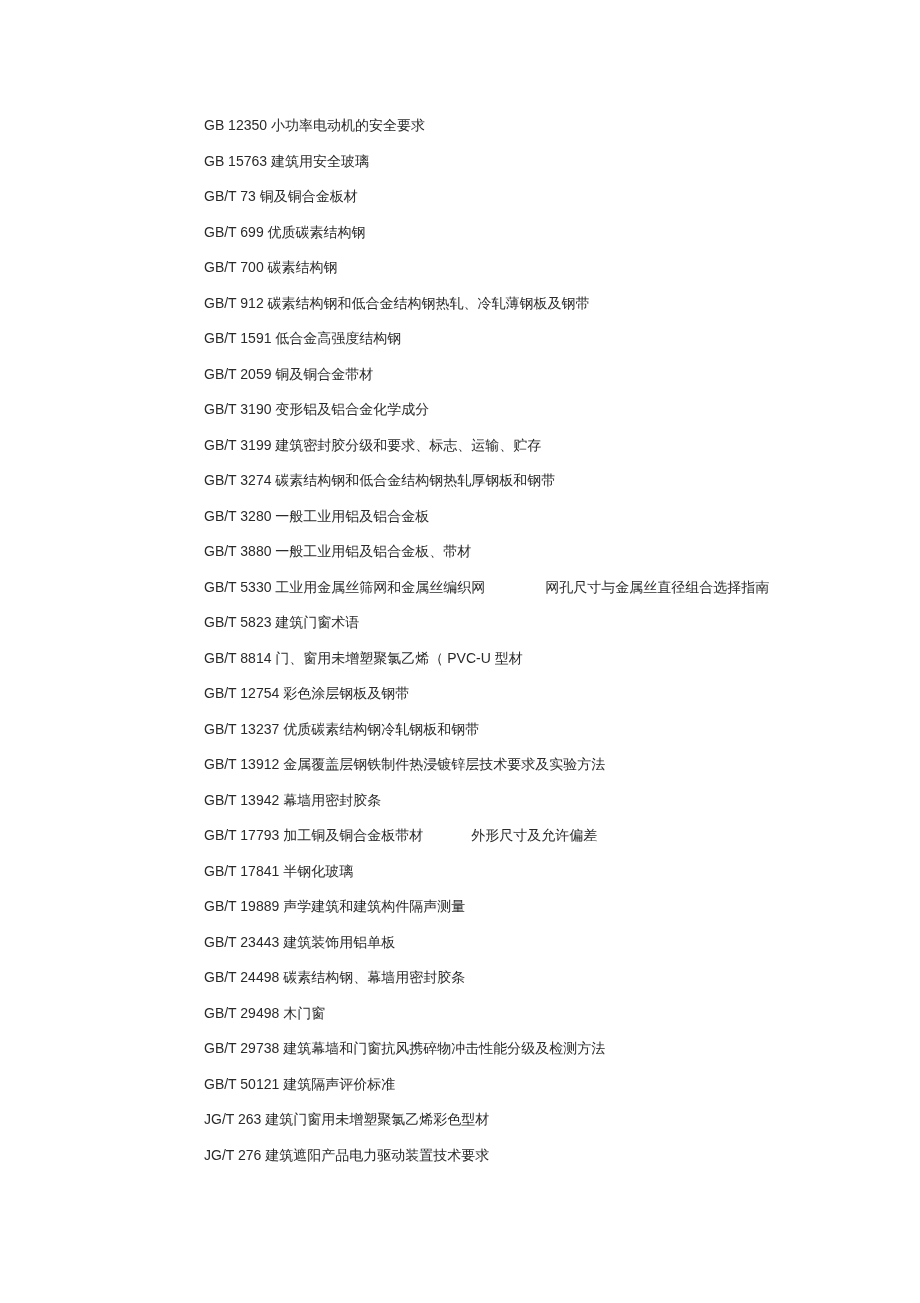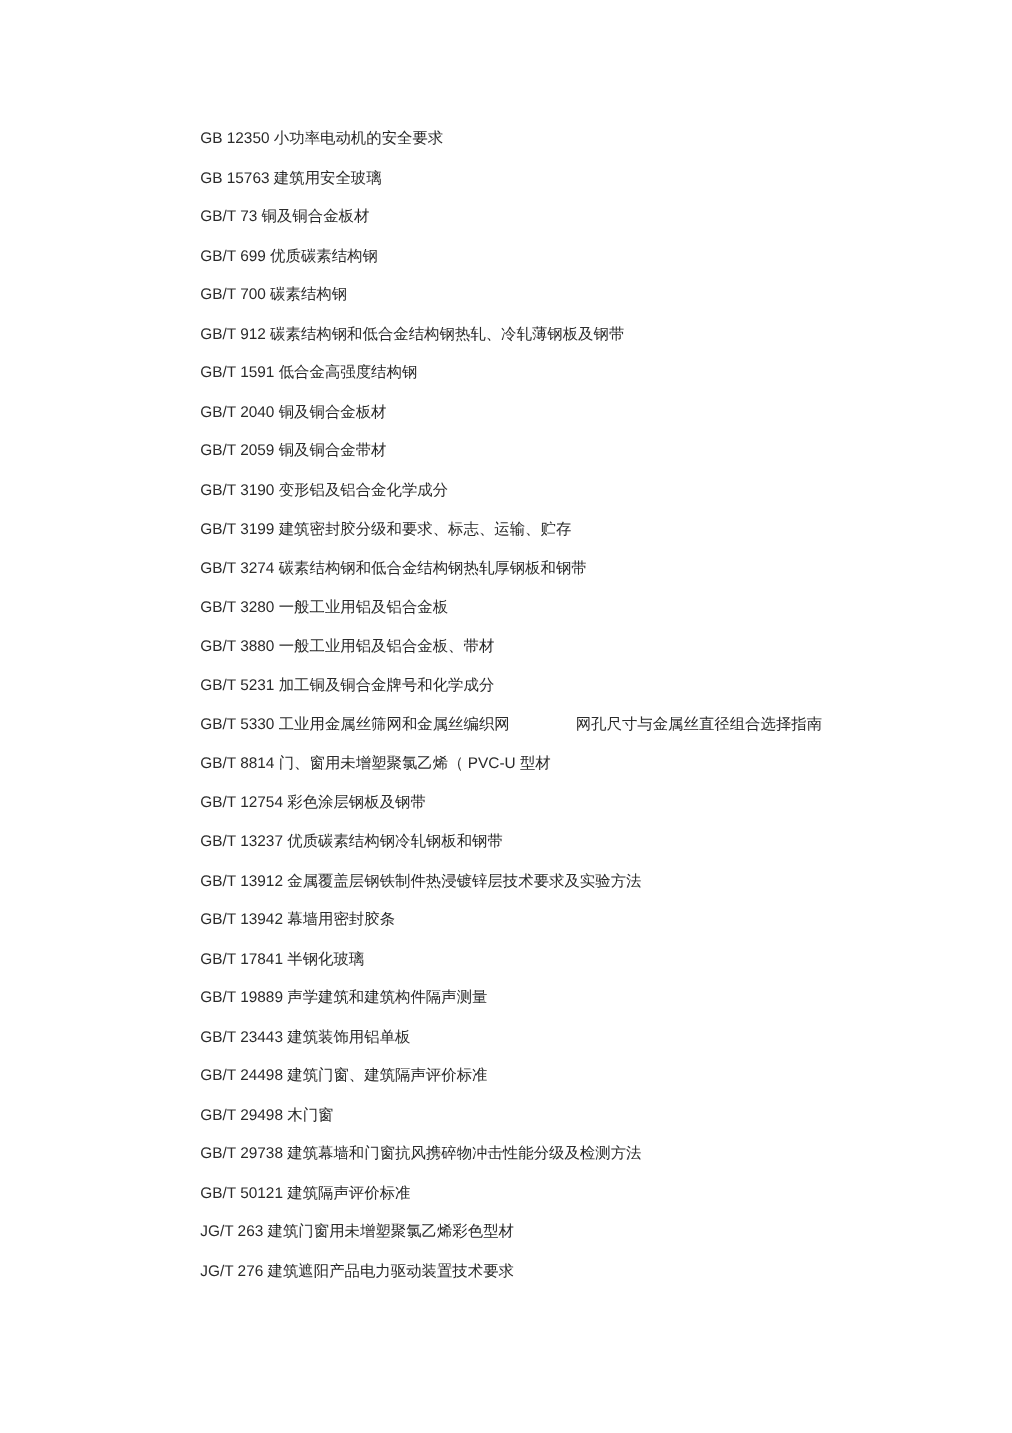--- a/index.html
+++ b/index.html
@@ -12,20 +12,21 @@
     .page {
       padding: 115px 0 60px 182px;
       width: 700px;
     }
     .standard-line {
       font-size: 14px;
       line-height: 1.5;
       color: #2a2a2a;
       margin-bottom: 14.5px;
       white-space: nowrap;
+      margin-left: 22px;
     }
     .std-code {
       display: inline;
     }
     .std-title {
       display: inline;
     }
     .gap {
       display: inline-block;
     }
@@ -35,37 +36,37 @@
 
 <div class="page">
   <div id="standards-list">
       <div class="standard-line"><span class="std-code">GB 12350</span> <span class="std-title">小功率电动机的安全要求</span></div>
       <div class="standard-line"><span class="std-code">GB 15763</span> <span class="std-title">建筑用安全玻璃</span></div>
       <div class="standard-line"><span class="std-code">GB/T 73</span> <span class="std-title">铜及铜合金板材</span></div>
       <div class="standard-line"><span class="std-code">GB/T 699</span> <span class="std-title">优质碳素结构钢</span></div>
       <div class="standard-line"><span class="std-code">GB/T 700</span> <span class="std-title">碳素结构钢</span></div>
       <div class="standard-line"><span class="std-code">GB/T 912</span> <span class="std-title">碳素结构钢和低合金结构钢热轧、冷轧薄钢板及钢带</span></div>
       <div class="standard-line"><span class="std-code">GB/T 1591</span> <span class="std-title">低合金高强度结构钢</span></div>
-      <div class="standard-line"><span class="std-code">GB/T 2040</span> <span class="std-title">铜及铜合金板材</span></div>
       <div class="standard-line"><span class="std-code">GB/T 2059</span> <span class="std-title">铜及铜合金带材</span></div>
       <div class="standard-line"><span class="std-code">GB/T 3190</span> <span class="std-title">变形铝及铝合金化学成分</span></div>
       <div class="standard-line"><span class="std-code">GB/T 3199</span> <span class="std-title">建筑密封胶分级和要求、标志、运输、贮存</span></div>
       <div class="standard-line"><span class="std-code">GB/T 3274</span> <span class="std-title">碳素结构钢和低合金结构钢热轧厚钢板和钢带</span></div>
       <div class="standard-line"><span class="std-code">GB/T 3280</span> <span class="std-title">一般工业用铝及铝合金板</span></div>
       <div class="standard-line"><span class="std-code">GB/T 3880</span> <span class="std-title">一般工业用铝及铝合金板、带材</span></div>
-      <div class="standard-line"><span class="std-code">GB/T 5231</span> <span class="std-title">加工铜及铜合金牌号和化学成分</span></div>
       <div class="standard-line"><span class="std-code">GB/T 5330</span> <span class="std-title">工业用金属丝筛网和金属丝编织网</span><span class="gap" style="width: 60px;"></span><span class="std-title">网孔尺寸与金属丝直径组合选择指南</span></div>
+      <div class="standard-line"><span class="std-code">GB/T 5823</span> <span class="std-title">建筑门窗术语</span></div>
       <div class="standard-line"><span class="std-code">GB/T 8814</span> <span class="std-title">门、窗用未增塑聚氯乙烯（ PVC-U 型材</span></div>
       <div class="standard-line"><span class="std-code">GB/T 12754</span> <span class="std-title">彩色涂层钢板及钢带</span></div>
       <div class="standard-line"><span class="std-code">GB/T 13237</span> <span class="std-title">优质碳素结构钢冷轧钢板和钢带</span></div>
       <div class="standard-line"><span class="std-code">GB/T 13912</span> <span class="std-title">金属覆盖层钢铁制件热浸镀锌层技术要求及实验方法</span></div>
       <div class="standard-line"><span class="std-code">GB/T 13942</span> <span class="std-title">幕墙用密封胶条</span></div>
+      <div class="standard-line"><span class="std-code">GB/T 17793</span> <span class="std-title">加工铜及铜合金板带材</span><span class="gap" style="width: 48px;"></span><span class="std-title">外形尺寸及允许偏差</span></div>
       <div class="standard-line"><span class="std-code">GB/T 17841</span> <span class="std-title">半钢化玻璃</span></div>
       <div class="standard-line"><span class="std-code">GB/T 19889</span> <span class="std-title">声学建筑和建筑构件隔声测量</span></div>
       <div class="standard-line"><span class="std-code">GB/T 23443</span> <span class="std-title">建筑装饰用铝单板</span></div>
-      <div class="standard-line"><span class="std-code">GB/T 24498</span> <span class="std-title">建筑门窗、建筑隔声评价标准</span></div>
+      <div class="standard-line"><span class="std-code">GB/T 24498</span> <span class="std-title">碳素结构钢、幕墙用密封胶条</span></div>
       <div class="standard-line"><span class="std-code">GB/T 29498</span> <span class="std-title">木门窗</span></div>
       <div class="standard-line"><span class="std-code">GB/T 29738</span> <span class="std-title">建筑幕墙和门窗抗风携碎物冲击性能分级及检测方法</span></div>
       <div class="standard-line"><span class="std-code">GB/T 50121</span> <span class="std-title">建筑隔声评价标准</span></div>
       <div class="standard-line"><span class="std-code">JG/T 263</span> <span class="std-title">建筑门窗用未增塑聚氯乙烯彩色型材</span></div>
       <div class="standard-line" style="margin-top: 10px;"><span class="std-code">JG/T 276</span> <span class="std-title">建筑遮阳产品电力驱动装置技术要求</span></div>
     </div>
 </div>
 
 </body></html>

